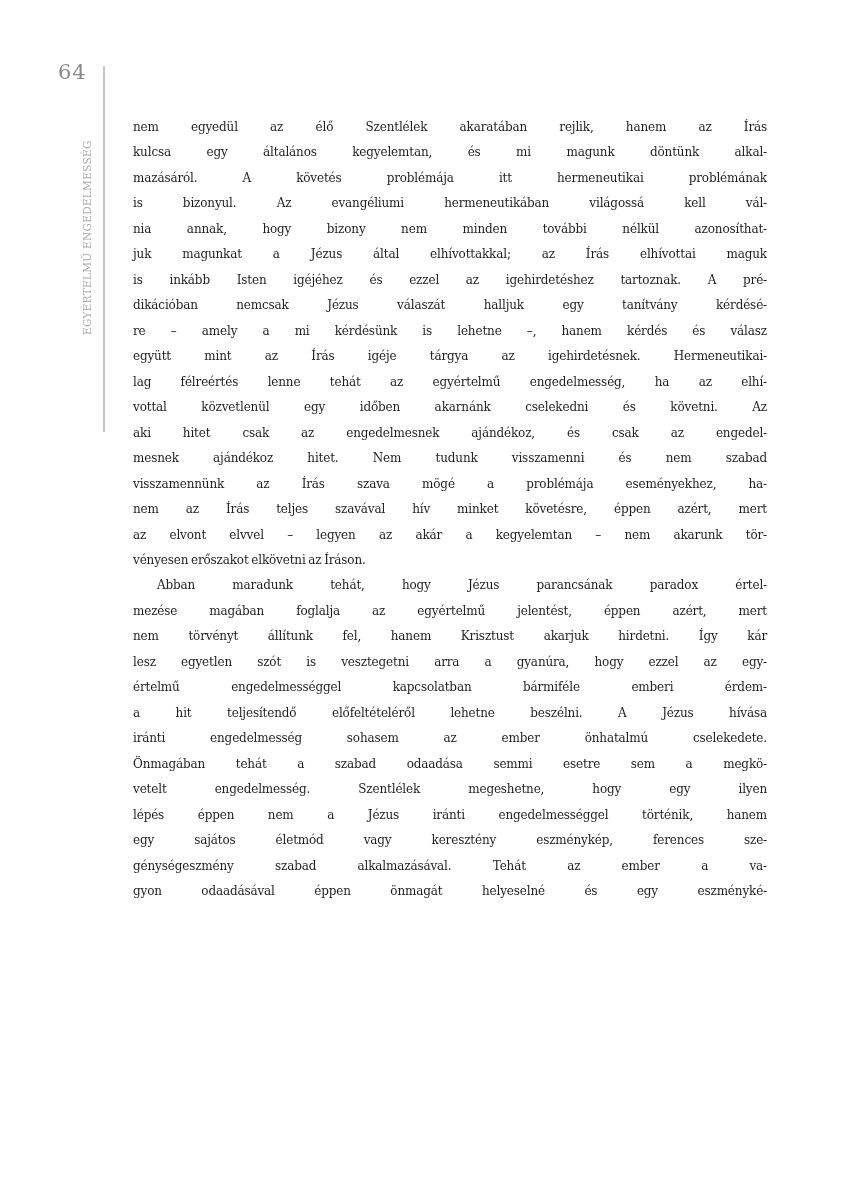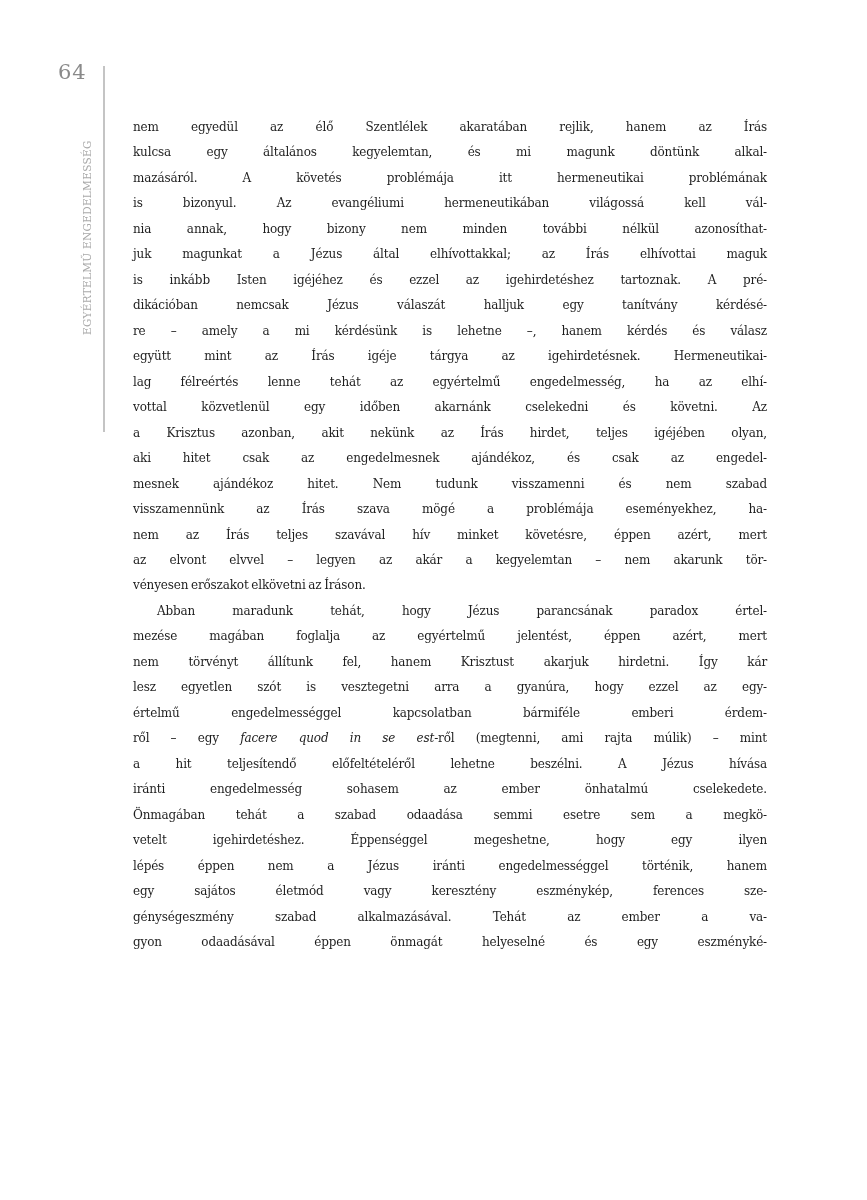--- a/index.html
+++ b/index.html
@@ -93,38 +93,36 @@
     <div class="line">mazásáról. A követés problémája itt hermeneutikai problémának</div>
     <div class="line">is bizonyul. Az evangéliumi hermeneutikában világossá kell vál-</div>
     <div class="line">nia annak, hogy bizony nem minden további nélkül azonosíthat-</div>
     <div class="line">juk magunkat a Jézus által elhívottakkal; az Írás elhívottai maguk</div>
     <div class="line">is inkább Isten igéjéhez és ezzel az igehirdetéshez tartoznak. A pré-</div>
     <div class="line">dikációban nemcsak Jézus válaszát halljuk egy tanítvány kérdésé-</div>
     <div class="line">re – amely a mi kérdésünk is lehetne –, hanem kérdés és válasz</div>
     <div class="line">együtt mint az Írás igéje tárgya az igehirdetésnek. Hermeneutikai-</div>
     <div class="line">lag félreértés lenne tehát az egyértelmű engedelmesség, ha az elhí-</div>
     <div class="line">vottal közvetlenül egy időben akarnánk cselekedni és követni. Az</div>
-    <div class="line">a Krisztus azonban, akit nekünk az Írás hirdet, teljes igéjében olyan,</div>
     <div class="line">aki hitet csak az engedelmesnek ajándékoz, és csak az engedel-</div>
     <div class="line">mesnek ajándékoz hitet. Nem tudunk visszamenni és nem szabad</div>
     <div class="line">visszamennünk az Írás szava mögé a problémája eseményekhez, ha-</div>
     <div class="line">nem az Írás teljes szavával hív minket követésre, éppen azért, mert</div>
     <div class="line">az elvont elvvel – legyen az akár a kegyelemtan – nem akarunk tör-</div>
     <div class="line last">vényesen erőszakot elkövetni az Íráson.</div>
   </div>
 
   <div>
     <div class="line indent">Abban maradunk tehát, hogy Jézus parancsának paradox értel-</div>
     <div class="line">mezése magában foglalja az egyértelmű jelentést, éppen azért, mert</div>
     <div class="line">nem törvényt állítunk fel, hanem Krisztust akarjuk hirdetni. Így kár</div>
     <div class="line">lesz egyetlen szót is vesztegetni arra a gyanúra, hogy ezzel az egy-</div>
     <div class="line">értelmű engedelmességgel kapcsolatban bármiféle emberi érdem-</div>
-    <div class="line"><span>ről – egy </span><span class="italic">facere quod in se est</span><span>-ről (megtenni, ami rajta múlik) – mint</span></div>
     <div class="line">a hit teljesítendő előfeltételéről lehetne beszélni. A Jézus hívása</div>
     <div class="line">iránti engedelmesség sohasem az ember önhatalmú cselekedete.</div>
     <div class="line">Önmagában tehát a szabad odaadása semmi esetre sem a megkö-</div>
-    <div class="line">vetelt igehirdetéshez. Éppenséggel megeshetne, hogy egy ilyen</div>
+    <div class="line">vetelt engedelmesség. Szentlélek megeshetne, hogy egy ilyen</div>
     <div class="line">lépés éppen nem a Jézus iránti engedelmességgel történik, hanem</div>
     <div class="line">egy sajátos életmód vagy keresztény eszménykép, ferences sze-</div>
     <div class="line">génységeszmény szabad alkalmazásával. Tehát az ember a va-</div>
     <div class="line">gyon odaadásával éppen önmagát helyeselné és egy eszményké-</div>
   </div>
 </div>
 
 </body></html>

